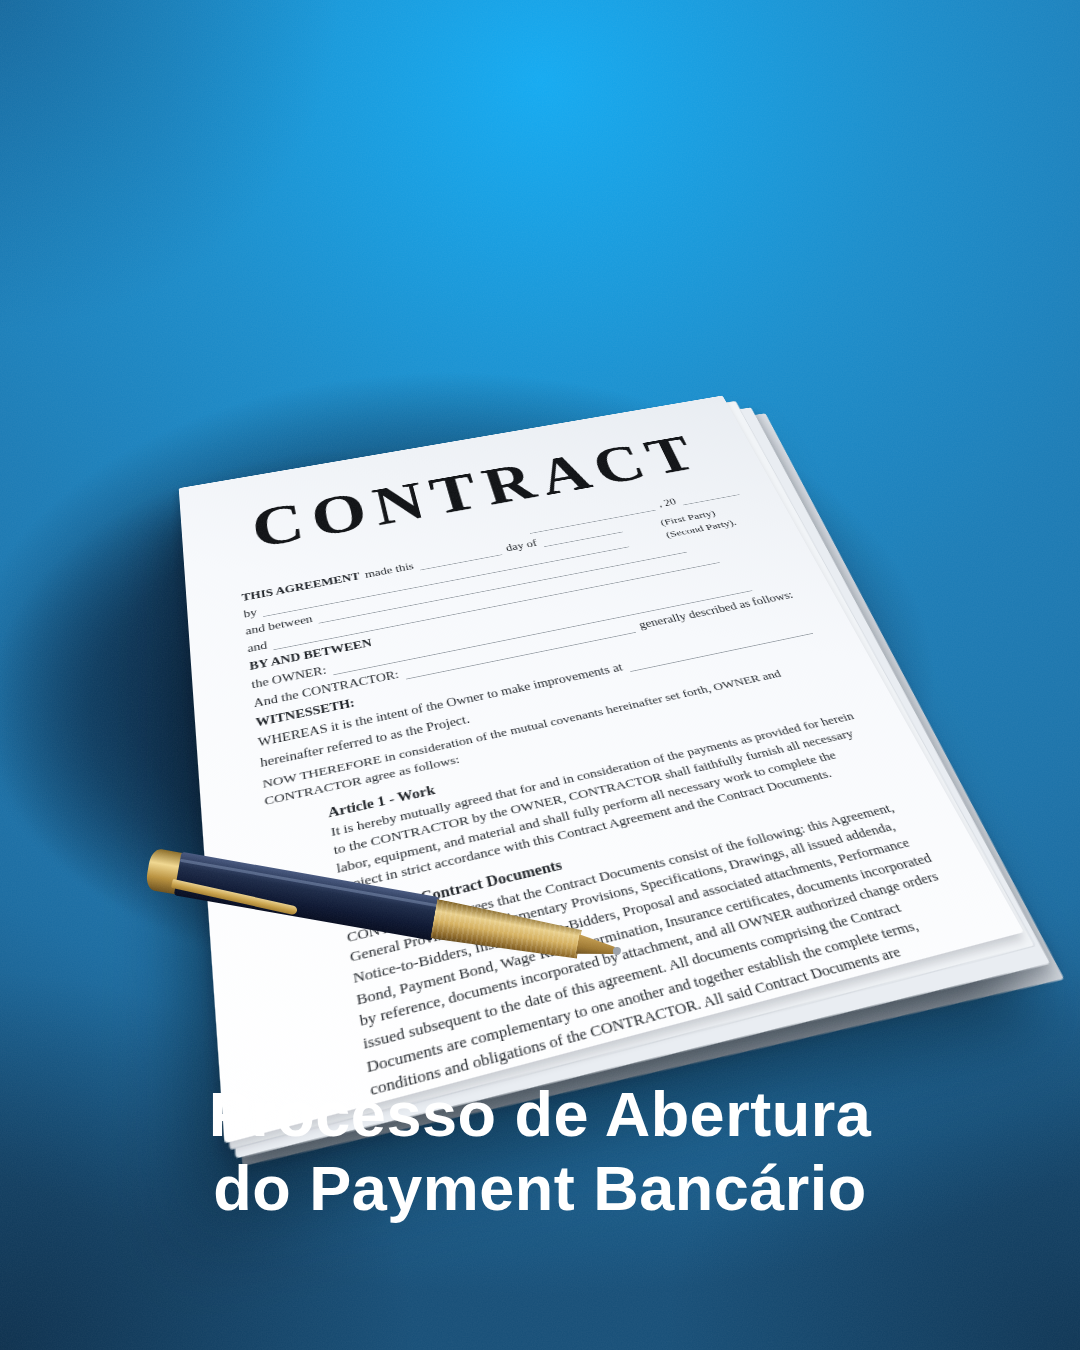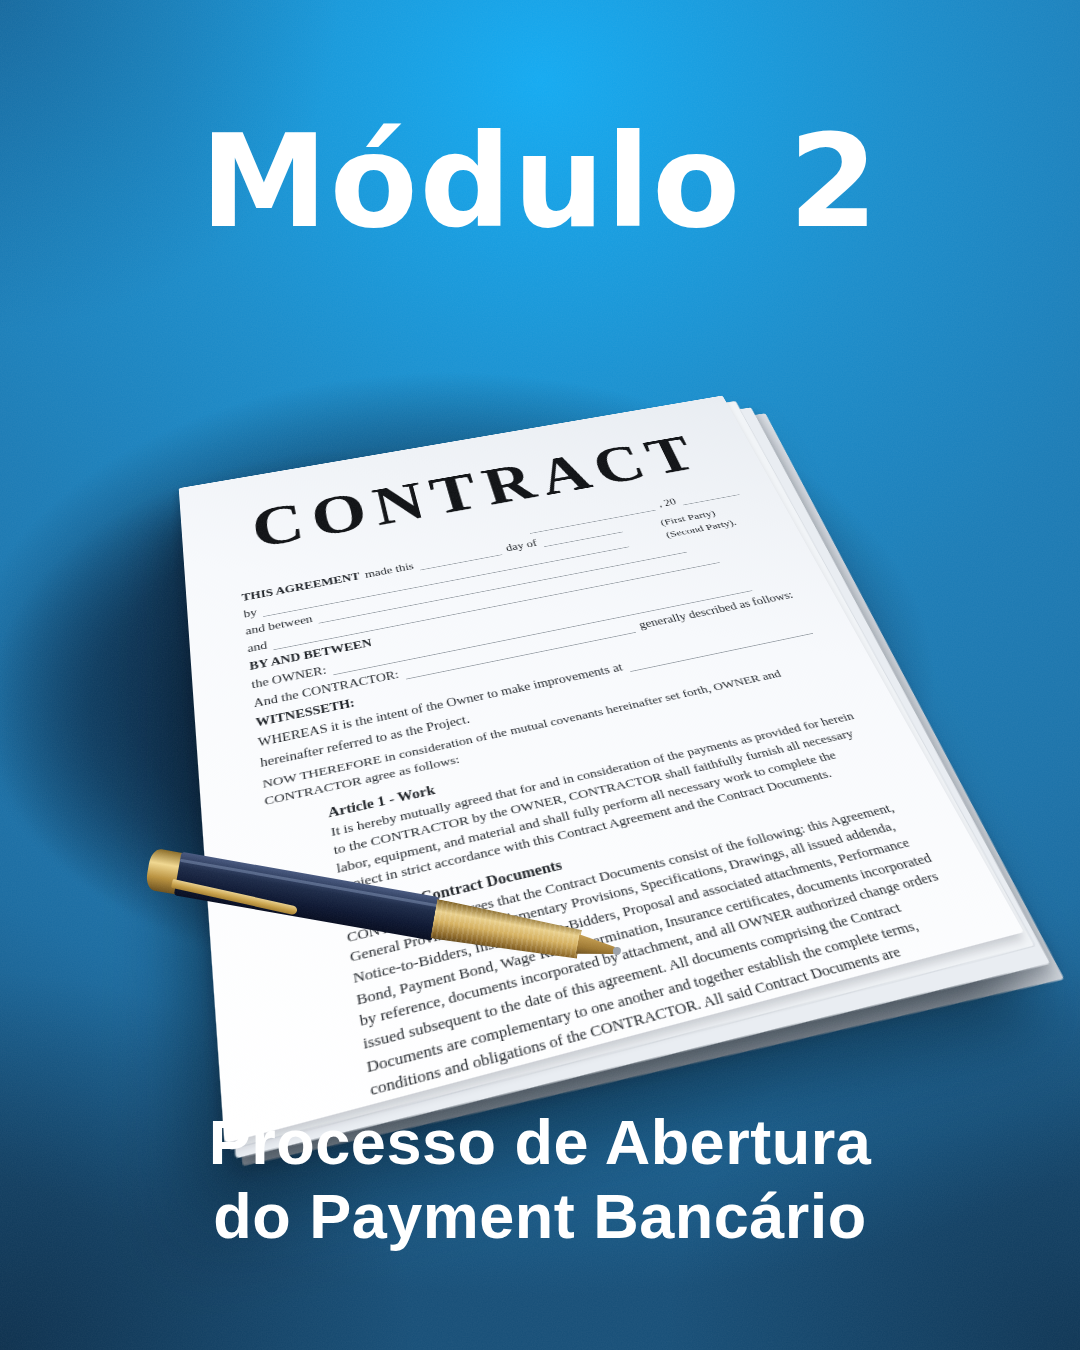--- a/index.html
+++ b/index.html
@@ -97,21 +97,20 @@
   
   .module-title{
     position:absolute;left:0;top:112px;width:100%;text-align:center;
     font-family:"DejaVu Sans","Liberation Sans",sans-serif;
     font-size:128px;font-weight:800;letter-spacing:2px;color:#ffffff;line-height:1.1;
   }
   .subtitle{
     position:absolute;left:0;top:1078px;width:100%;text-align:center;
     color:#ffffff;font-weight:700;font-size:63px;line-height:1.17;letter-spacing:.5px;
     font-family:"Liberation Sans",sans-serif;
-    margin-top:28px;
   }
 </style>
 </head>
 <body>
 
 <div class="canvas">
 
   <div class="bg-base"></div>
   <div class="vignette"></div>
   <div class="desk-shade"></div>
@@ -194,20 +193,19 @@
   </div>
 
   <svg class="grain" xmlns="http://www.w3.org/2000/svg">
     <filter id="n">
       <feTurbulence type="fractalNoise" baseFrequency="0.8" numOctaves="2" stitchTiles="stitch"></feTurbulence>
       <feColorMatrix type="matrix" values="0 0 0 0 1  0 0 0 0 1  0 0 0 0 1  0 0 0 0.05 0"></feColorMatrix>
     </filter>
     <rect width="100%" height="100%" filter="url(#n)"></rect>
   </svg>
 
-  <div class="module-title">Módulo 2</div>
 
   <div class="subtitle">
     <div>Processo de Abertura</div>
     <div>do Payment Bancário</div>
   </div>
 
 </div>
 
 </body></html>

